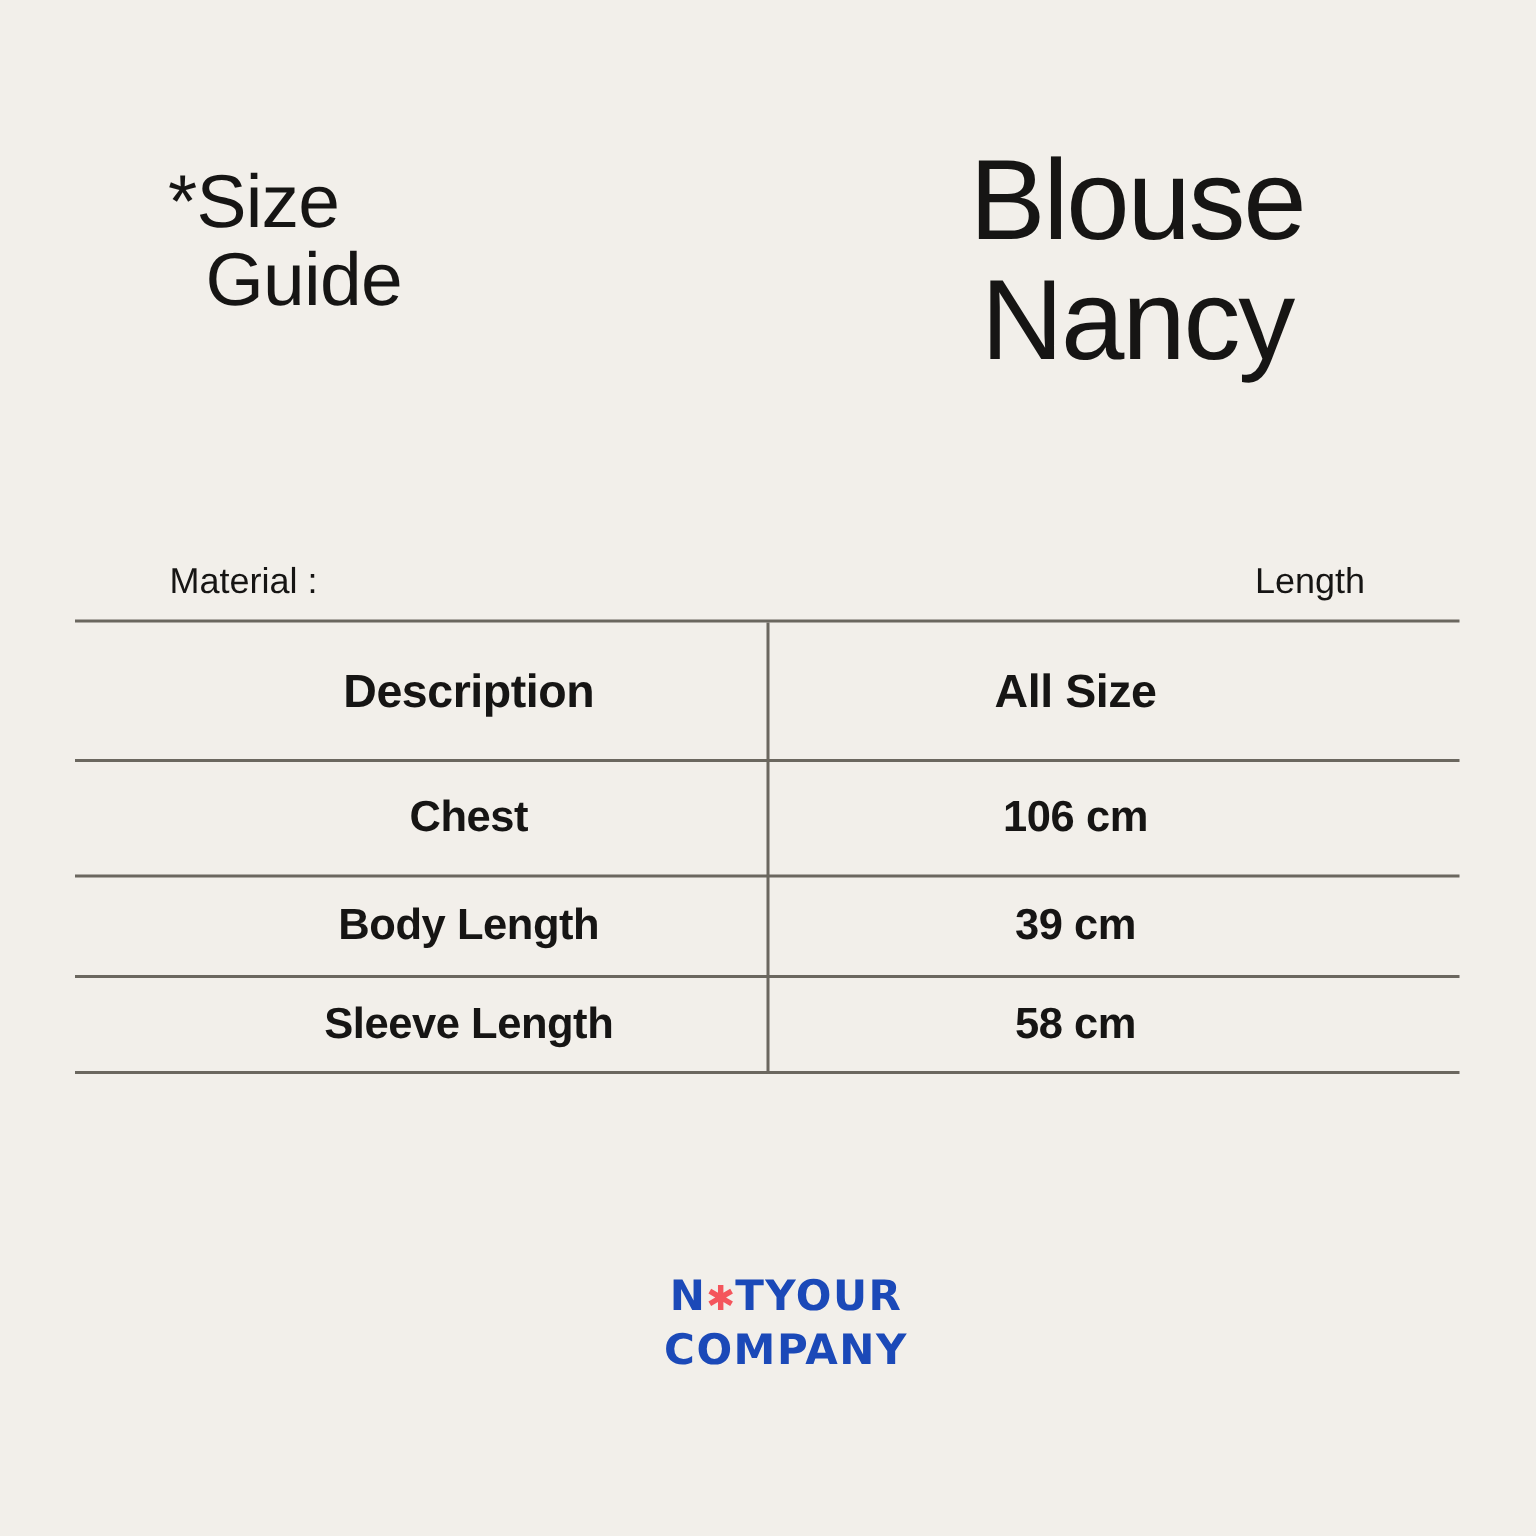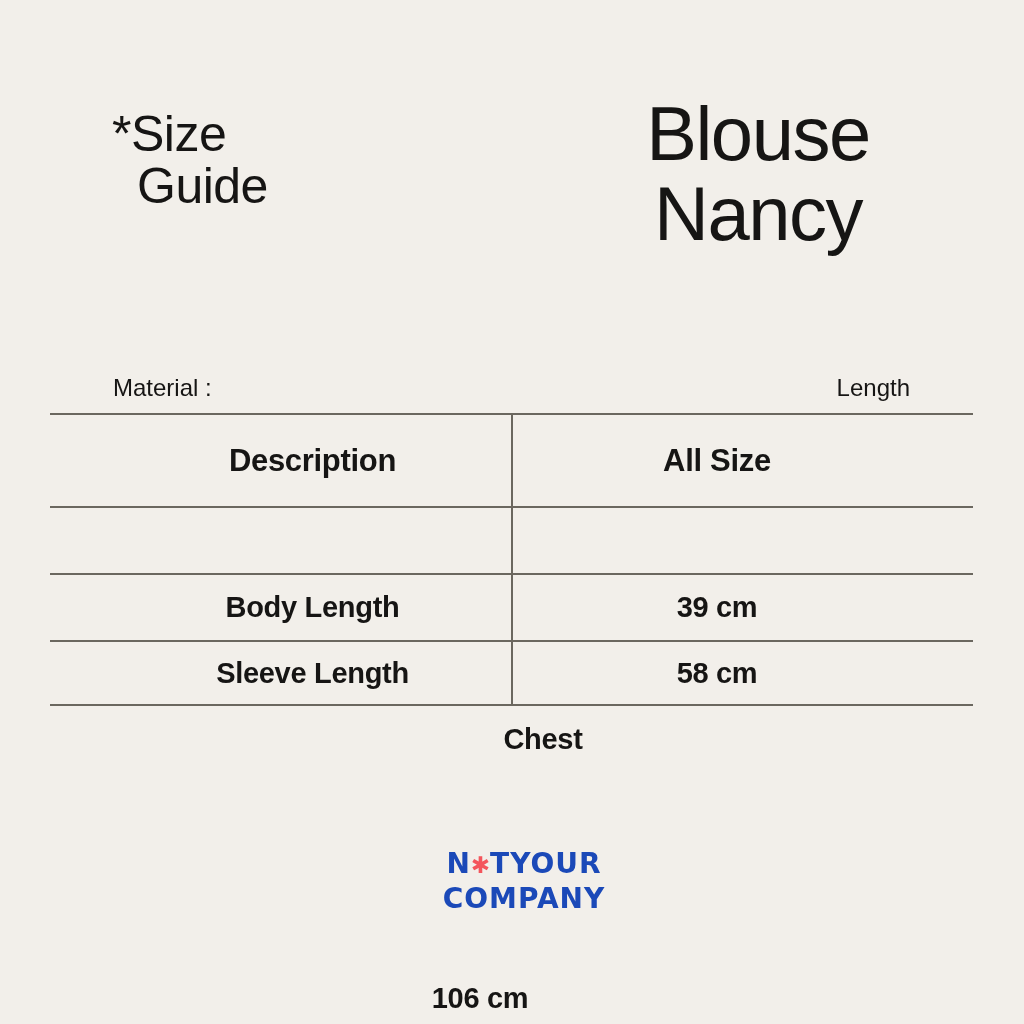--- a/index.html
+++ b/index.html
@@ -66,21 +66,21 @@
     top:413px;
     width:923px;
     border-top:2px solid var(--line);
   }
   .size-table .t-row{
     display:flex;
     border-bottom:2px solid var(--line);
     gap:12px;
   }
   .size-table .t-row.header{height:93px;}
-  .size-table .t-row.r1{height:67px;flex-direction:column;}
+  .size-table .t-row.r1{height:77px;}
   .size-table .t-row.r2{height:67px;text-align:center;}
   .size-table .t-row.r3{height:64px;}
   .cell{
     display:flex;
     align-items:center;
     justify-content:center;
     font-weight:700;
   }
   .cell.left{flex:0 0 462px;padding-left:63px;}
   .cell.right{flex:1;padding-right:63px;}

